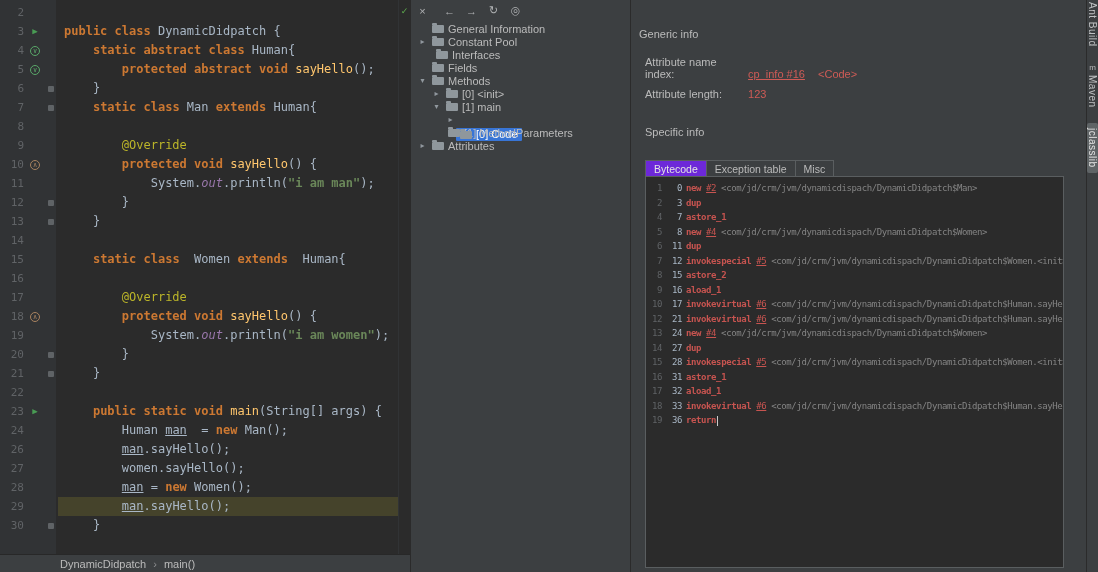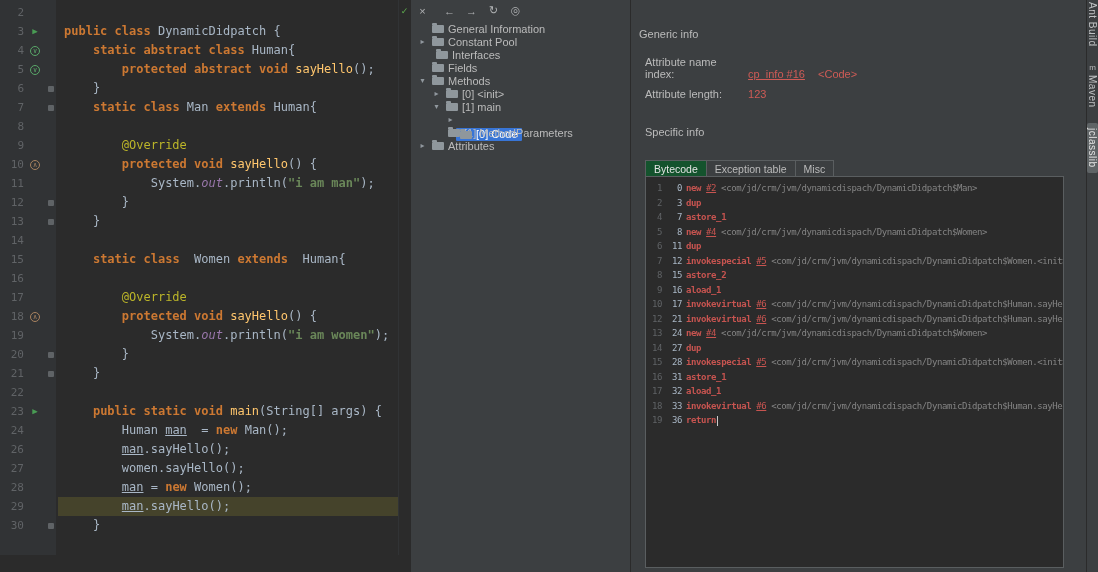--- a/index.html
+++ b/index.html
@@ -59,21 +59,21 @@
   .generic-title{margin:28px 0 0 8px;}
   .attr-row{margin-top:16px;margin-left:14px;}
   .attr-row + .attr-row{margin-top:8px;}
   .lbl{display:inline-block;width:100px;}
   .link{color:#cf5b56;text-decoration:underline;margin-right:10px;cursor:pointer;}
   .red{color:#cf5b56;}
   .specific-title{margin:26px 0 0 14px;}
   .tabs{margin:22px 0 0 14px;display:flex;}
   .tab{padding:2px 8px 1px 8px;font-size:10.5px;color:#bbbbbb;background:#3c3f41;
     border:1px solid #5a5e60;border-bottom:none;margin-right:-1px;}
-  .tab.sel{background:#14532d;color:#e3e3e3;}
+  .tab.sel{background:#6d28d9;color:#e3e3e3;}
   .bytecode{margin:0 22px 0 14px;border:1px solid #5a5e60;background:#2b2b2b;height:386px;
     padding:4px 0 0 6px;overflow:hidden;font-family:"DejaVu Sans Mono","Liberation Mono",monospace;
     font-size:9px;letter-spacing:-0.4px;}
   .bline{height:14.5px;line-height:14.5px;white-space:pre;}
   .bnum{display:inline-block;width:10px;text-align:right;color:#606366;margin-right:8px;}
   .boff{display:inline-block;width:12px;text-align:right;color:#a9b7c6;margin-right:4px;}
   .bop{color:#c75450;font-weight:bold;}
   .barg{color:#c75450;text-decoration:underline;margin-left:5px;}
   .bcmt{color:#848484;margin-left:5px;}
   .bcaret{display:inline-block;width:1px;height:10px;background:#cccccc;vertical-align:middle;margin-left:1px;}
@@ -286,20 +286,25 @@
           <span class="lnum">30</span>
           <span class="gicon"></span>
           <span class="gfold">
             <span class="fmark"></span>
           </span>
           <span class="ecode"><span class="t-def">    }</span></span>
         </div>
       </div>
     <div class="scroll-stripe">
       <span class="check">✓</span>
+    </div>
+    <div class="breadcrumbs">
+      <span>DynamicDidpatch</span>
+      <span class="sep">›</span>
+      <span>main()</span>
     </div>
   </div>
 
   <div class="structure-pane">
     <div class="toolbar" id="structToolbar">
         <span class="tbtn">×</span>
         <span class="tbtn">←</span>
         <span class="tbtn">→</span>
         <span class="tbtn">↻</span>
         <span class="tbtn">◎</span>

